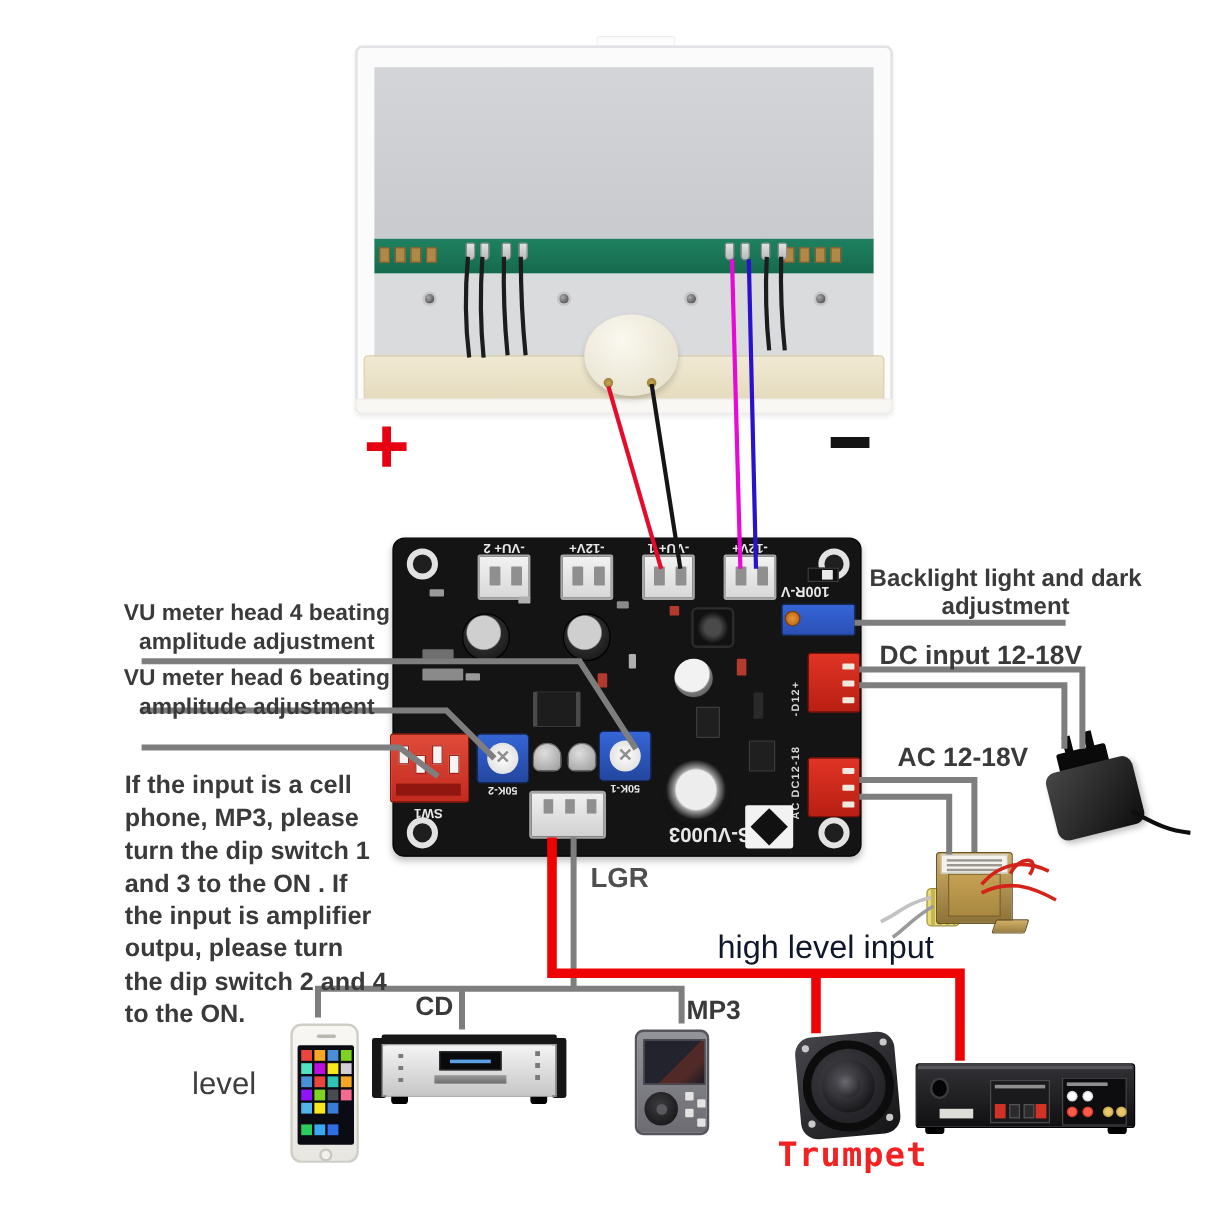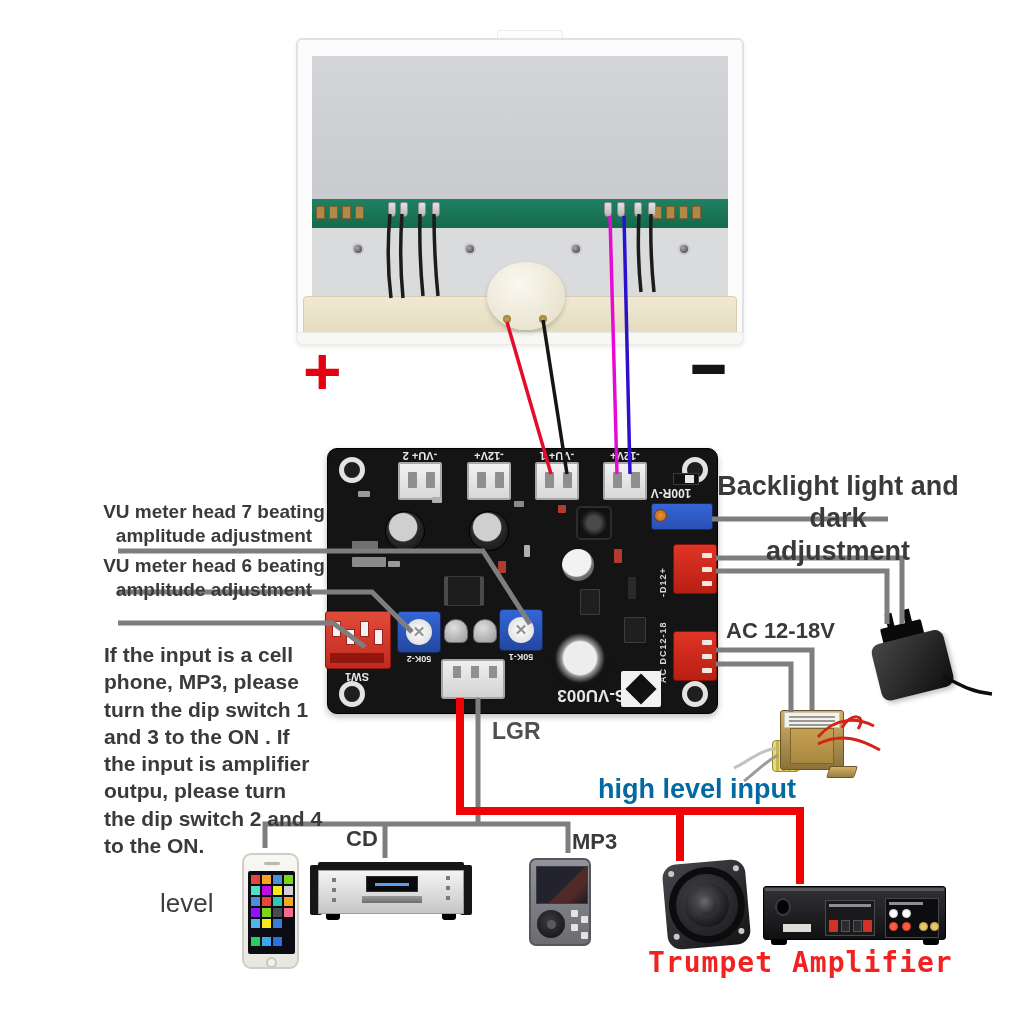--- a/index.html
+++ b/index.html
@@ -78,21 +78,21 @@
   .ampfoot{background:#000;border-radius:0 0 3px 3px;}
   
   .adbody{background:linear-gradient(135deg,#474747,#0d0d0d);border-radius:9px;box-shadow:2px 3px 5px rgba(0,0,0,.25);}
   .prong{background:#0a0a0a;}
   .xfcore{background:linear-gradient(#d2b068,#8d7238);border:1px solid #6b5426;border-radius:3px;}
   .xfface{background:linear-gradient(#c5a055,#a8883f);border:1px solid #7c6530;}
   .xflabel{background:#f3f2ec;border:1px solid #c9c7ba;}
   .xflabel i{position:absolute;left:4px;width:46px;height:2px;background:#9a9890;}
   .xfwind{background:repeating-linear-gradient(90deg,#ead97c 0 3px,#c6b64e 3px 6px);border:1px solid #9a8c33;}
   .xfflange{background:linear-gradient(#d2b068,#9a7f42);border:1px solid #6b5426;border-radius:2px;}
-  .redtxt{color:#0369a1;font-weight:bold;}
+  .redtxt{color:#0f172a;font-weight:normal;}
   .mono{font-family:"DejaVu Sans Mono","Liberation Mono",monospace;letter-spacing:1px;}
   svg{pointer-events:none;}
 </style>
 </head>
 <body>
 
 <div id="canvas">
 
   <div style="left:296px;top:30px;width:448px;height:315px;">
     <div class="m-tab" style="left:201px;top:0;width:66px;height:12px;"></div>
@@ -351,36 +351,36 @@
 
     <path d="M818,737 C836,716 858,718 874,726" stroke="#d42318" stroke-width="3"></path>
     <path d="M818,744 C842,732 862,740 880,750" stroke="#d42318" stroke-width="3"></path>
     <path d="M842,728 C850,712 868,714 858,729" stroke="#d42318" stroke-width="3"></path>
     <path d="M776,748 C756,752 748,762 734,768" stroke="#c2c2c2" stroke-width="3"></path>
     <path d="M778,755 C762,764 754,774 744,781" stroke="#9a9a9a" stroke-width="3"></path>
 
     <path d="M943,676 C962,686 972,692 992,694" stroke="#0e0e0e" stroke-width="3.5"></path>
   </svg>
 
-  <div class="txt center" style="left:92px;top:500px;width:244px;font-size:19px;line-height:1.25;">VU meter head 7 beating
+  <div class="txt center" style="left:92px;top:500px;width:244px;font-size:19px;line-height:1.25;">VU meter head 4 beating
 amplitude adjustment</div>
   <div class="txt center" style="left:92px;top:554px;width:244px;font-size:19px;line-height:1.25;">VU meter head 6 beating
 amplitude adjustment</div>
   <div class="txt" style="left:104px;top:641px;width:262px;font-size:21px;line-height:1.3;font-weight:700;">If the input is a cell
 phone, MP3, please
 turn the dip switch 1
 and 3 to the ON . If
 the input is amplifier
 outpu, please turn
 the dip switch 2 and 4
 to the ON.</div>
-  <div class="txt center" style="left:712px;top:470px;width:252px;font-size:27px;line-height:1.2;">Backlight light and dark
+  <div class="txt center" style="left:712px;top:470px;width:252px;font-size:20px;line-height:1.2;">Backlight light and dark
 adjustment</div>
-  <div class="txt" style="left:726px;top:618px;font-size:22px;">AC 12-18V</div>
+  <div class="txt" style="left:733px;top:533px;font-size:22px;">DC input 12-18V</div>
+  <div class="txt" style="left:748px;top:618px;font-size:22px;">AC 12-18V</div>
   <div class="txt redtxt" style="left:598px;top:774px;font-size:27px;">high level input</div>
   <div class="txt" style="left:492px;top:718px;font-size:23px;color:#4f4f4f;">LGR</div>
 
   <div style="left:160px;top:888px;font-size:26px;color:#3d3d3d;">level</div>
   <div class="txt" style="left:346px;top:826px;font-size:22px;">CD</div>
   <div class="txt" style="left:572px;top:829px;font-size:22px;">MP3</div>
   <div class="txt mono" style="left:648px;top:946px;font-size:28px;color:#f32222;">Trumpet</div>
-  <div class="txt mono" style="left:792px;top:946px;font-size:28px;color:#f32222;">Amplifier</div>
 </div>
 
 </body></html>

